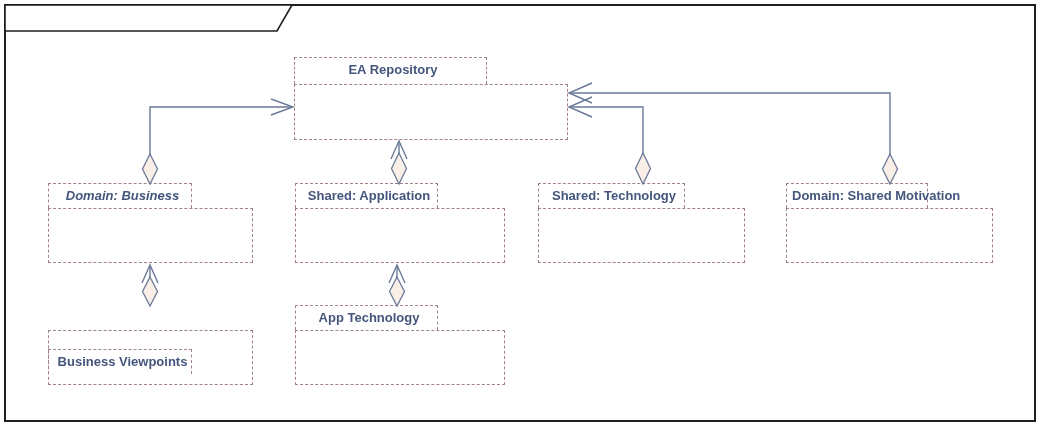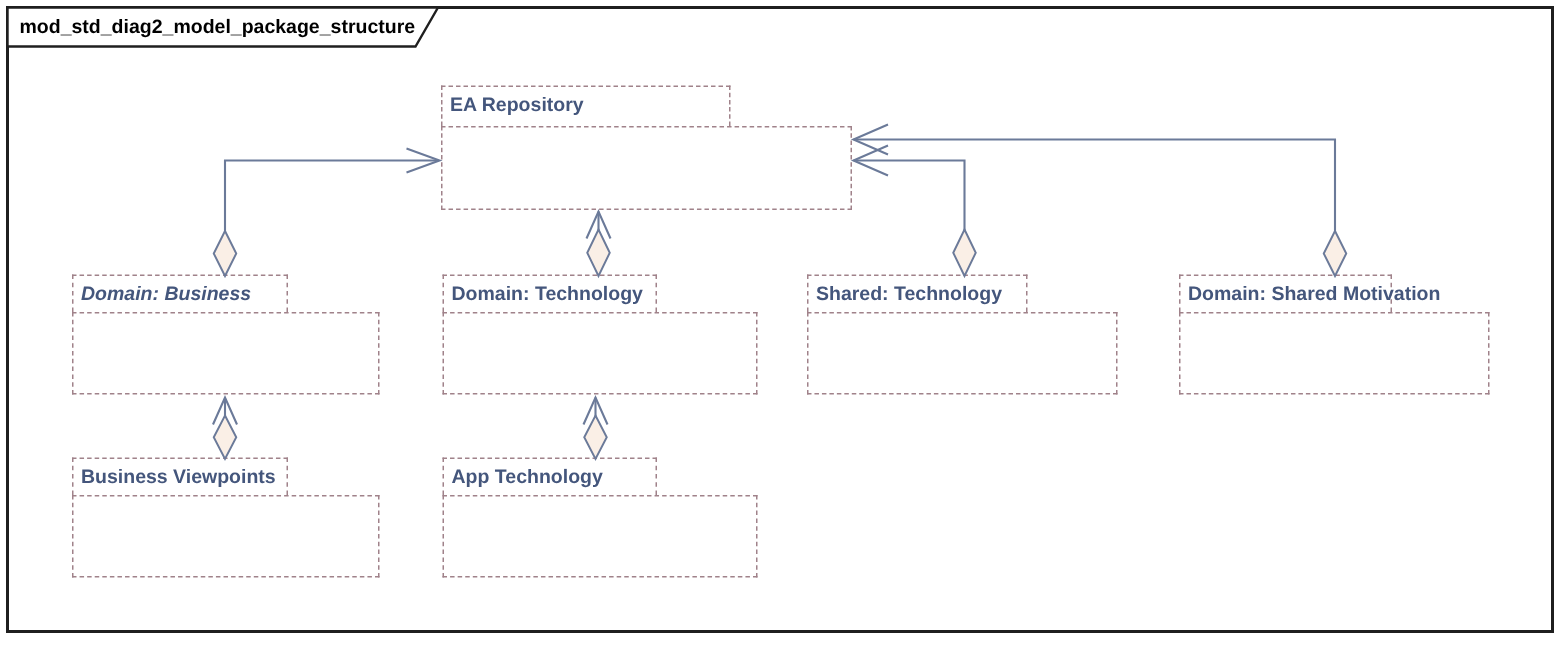--- a/index.html
+++ b/index.html
@@ -67,20 +67,21 @@
     border: 1px dashed #A0828A;
   }
   .pkg-label {
     display: block;
     padding: 4px 0 0 5px;
     font-size: 13px;
     font-weight: bold;
     color: #44567C;
     white-space: nowrap;
     overflow: visible;
+    text-align: center;
   }
 </style>
 </head>
 <body>
 
 <div id="stage">
 
   <svg id="connector-layer" width="1042" height="430" viewBox="0 0 1042 430">
 
     <rect class="frame-rect" x="5" y="5" width="1030" height="416"></rect>
@@ -117,59 +118,58 @@
       <polygon class="diamond" points="150,277 157.5,291.5 150,306 142.5,291.5"></polygon>
     </g>
 
     <g>
       <line class="cline" x1="397" y1="265" x2="397" y2="279"></line>
       <path class="arrowhead" d="M389,283 L397,265 L405,283"></path>
       <polygon class="diamond" points="397,277 404.5,291.5 397,306 389.5,291.5"></polygon>
     </g>
   </svg>
 
-  <div id="frame-title">mod_std_diag2_model_package_structure</div>
 
   <div class="pkg" style="left:294px; top:57px;">
     <div class="pkg-tab" style="width:193px; height:27px;">
       <span class="pkg-label">EA Repository</span>
     </div>
     <div class="pkg-body" style="top:27px; width:274px; height:56px;"></div>
   </div>
 
   <div class="pkg" style="left:48px; top:183px;">
     <div class="pkg-tab" style="width:144px; height:25px;font-style:italic;">
       <span class="pkg-label">Domain: Business</span>
     </div>
     <div class="pkg-body" style="top:25px; width:205px; height:55px;"></div>
   </div>
 
   <div class="pkg" style="left:295px; top:183px;">
     <div class="pkg-tab" style="width:143px; height:25px;">
-      <span class="pkg-label">Domain: Technology</span>
+      <span class="pkg-label">Shared: Application</span>
     </div>
     <div class="pkg-body" style="top:25px; width:210px; height:55px;"></div>
   </div>
 
   <div class="pkg" style="left:538px; top:183px;">
     <div class="pkg-tab" style="width:147px; height:25px;">
       <span class="pkg-label">Shared: Technology</span>
     </div>
     <div class="pkg-body" style="top:25px; width:207px; height:55px;"></div>
   </div>
 
   <div class="pkg" style="left:786px; top:183px;">
     <div class="pkg-tab" style="width:142px; height:25px;">
       <span class="pkg-label">Domain: Shared Motivation</span>
     </div>
     <div class="pkg-body" style="top:25px; width:207px; height:55px;"></div>
   </div>
 
   <div class="pkg" style="left:48px; top:305px;">
-    <div class="pkg-tab" style="width:144px; height:25px;">
+    <div class="pkg-tab" style="width:144px; height:25px;margin-top:44px;">
       <span class="pkg-label">Business Viewpoints</span>
     </div>
     <div class="pkg-body" style="top:25px; width:205px; height:55px;"></div>
   </div>
 
   <div class="pkg" style="left:295px; top:305px;">
     <div class="pkg-tab" style="width:143px; height:25px;">
       <span class="pkg-label">App Technology</span>
     </div>
     <div class="pkg-body" style="top:25px; width:210px; height:55px;"></div>

